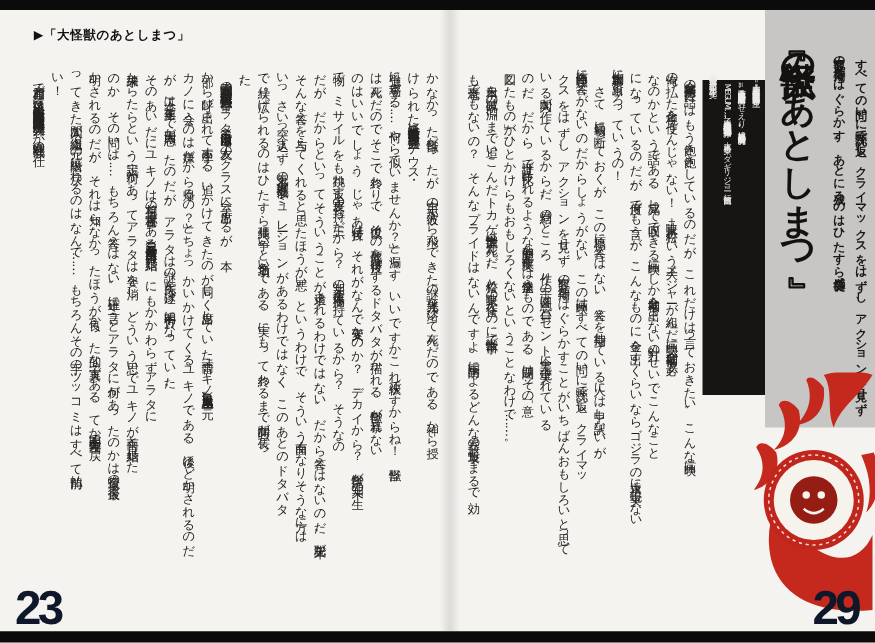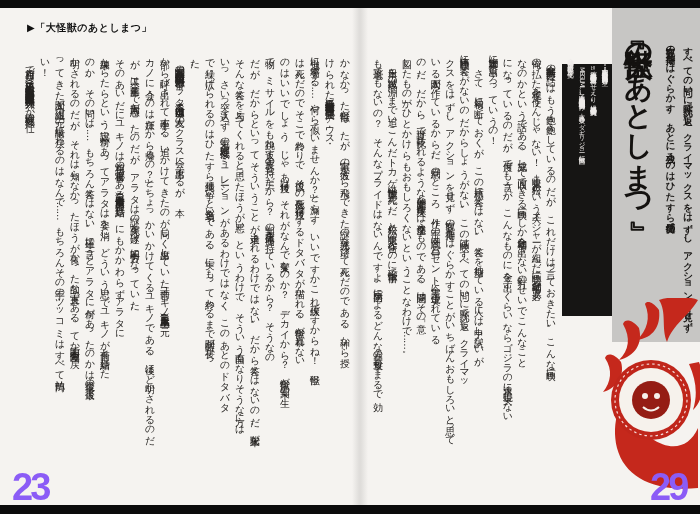--- a/index.html
+++ b/index.html
@@ -30,21 +30,21 @@
   .vbody{position:absolute;top:44px;height:424px;writing-mode:vertical-rl;text-orientation:mixed;}
   .body-right{left:371px;width:187px;}
   .body-left{left:23px;width:330px;}
   .vcol{font-size:9.8px;letter-spacing:-0.8px;color:#242220;}
   .body-right .vcol{line-height:14.4px;}
   .body-left .vcol{line-height:15px;}
   .ind{text-indent:9.5px;}
   .bname{font-family:"DejaVu Sans",sans-serif;font-weight:700;font-size:9.3px;}
   
   .pn{position:absolute;top:458px;font-family:"Liberation Sans",sans-serif;font-weight:900;
-      font-size:38px;letter-spacing:-3px;color:#8b5cf6;}
+      font-size:38px;letter-spacing:-3px;color:#0f172a;}
   .pn-left{left:12px;}
   .pn-right{left:650px;}
   .art{position:absolute;left:595px;top:290px;width:105px;height:195px;}
 </style>
 </head>
 <body>
 
 <div class="spread">
   <div class="gutter"></div>
 

